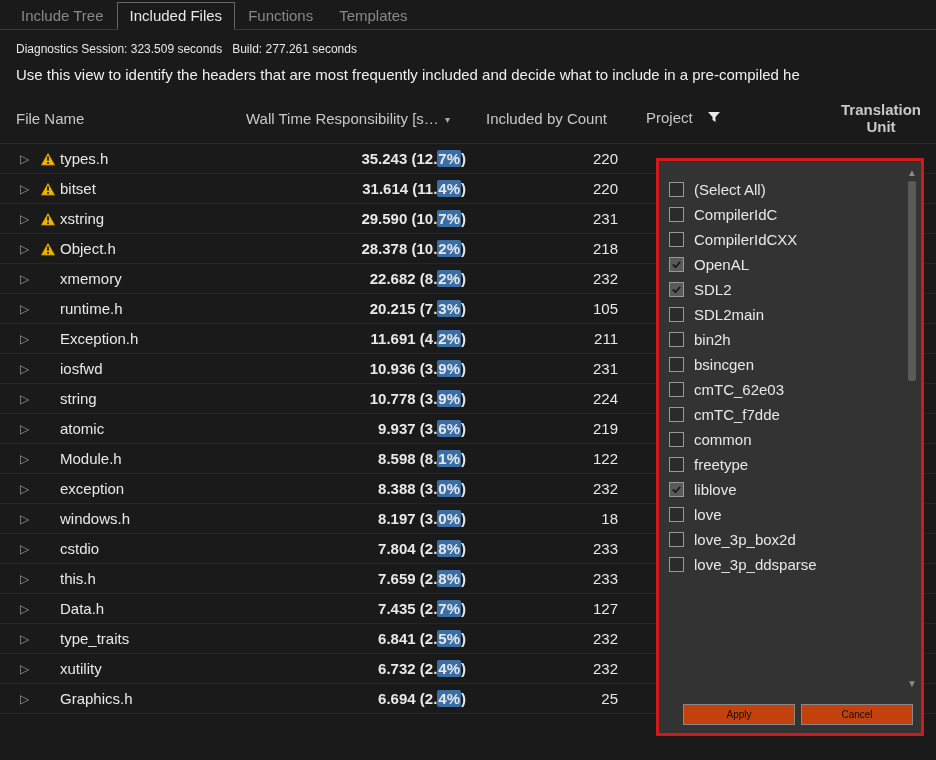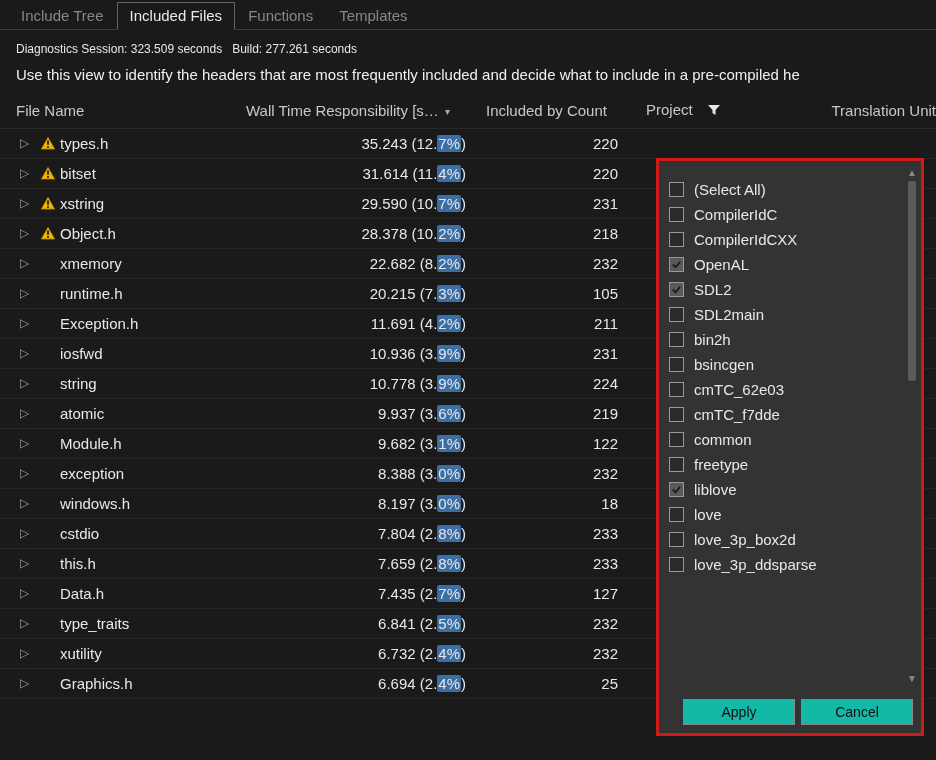--- a/index.html
+++ b/index.html
@@ -51,21 +51,21 @@
     align-items: center;
     padding: 4px 0 8px 16px;
     color: #c8c8c8;
     font-size: 15px;
     border-bottom: 1px solid #2a2a2a;
   }
   .col-name   { width: 230px; }
   .col-wall   { width: 240px; text-align: left; position: relative; }
   .col-count  { width: 160px; text-align: left; }
   .col-proj   { width: 180px; text-align: left; }
-  .col-tu     { flex: 1; text-align: right; }
+  .col-tu     { flex: 1; text-align: center; font-weight: bold; }
   .dropdown-arrow {
     display: inline-block;
     font-size: 10px;
     vertical-align: middle;
     margin-left: 2px;
     color: #aaa;
   }
   .filter-icon {
     display: inline-block;
     margin-left: 10px;
@@ -97,20 +97,21 @@
   .row .fname {
     width: 184px;
     color: #e8e8e8;
   }
   .row .wall {
     width: 240px;
     text-align: right;
     padding-right: 18px;
     color: #e8e8e8;
     white-space: nowrap;
+    font-weight: bold;
   }
   .row .wall .hl {
     background: #3a6ea5;
     border-radius: 2px;
     padding: 0 1px;
   }
   .row .count {
     width: 160px;
     text-align: right;
     padding-right: 26px;
@@ -161,27 +162,27 @@
   }
   .cbx.checked svg { display: block; }
   .cbx svg { display: none; }
   .filter-buttons {
     display: flex;
     gap: 6px;
     padding: 8px;
     justify-content: flex-end;
   }
   .btn {
-    background: #14b8a6;
+    background: #c2410c;
     color: #111;
     border: 1px solid #888;
     padding: 4px 0;
     width: 112px;
     text-align: center;
-    font-size: 14px;
+    font-size: 10px;
     cursor: pointer;
   }
   .scroll-track {
     position: absolute;
     right: 2px;
     top: 6px;
     width: 14px;
     bottom: 6px;
     background: transparent;
   }
@@ -335,21 +336,21 @@
       <span class="expander">▷</span>
       <span class="warn"></span>
       <span class="fname">atomic</span>
       <span class="wall"><span class="pre">9.937 (3.</span><span class="hl">6%</span><span class="post">)</span></span>
       <span class="count">219</span>
     </div>
     <div class="row">
       <span class="expander">▷</span>
       <span class="warn"></span>
       <span class="fname">Module.h</span>
-      <span class="wall"><span class="pre">9.682 (3.</span><span class="hl">1%</span><span class="post">)</span></span>
+      <span class="wall"><span class="pre">8.598 (8.</span><span class="hl">1%</span><span class="post">)</span></span>
       <span class="count">122</span>
     </div>
     <div class="row">
       <span class="expander">▷</span>
       <span class="warn"></span>
       <span class="fname">exception</span>
       <span class="wall"><span class="pre">8.388 (3.</span><span class="hl">0%</span><span class="post">)</span></span>
       <span class="count">232</span>
     </div>
     <div class="row">

